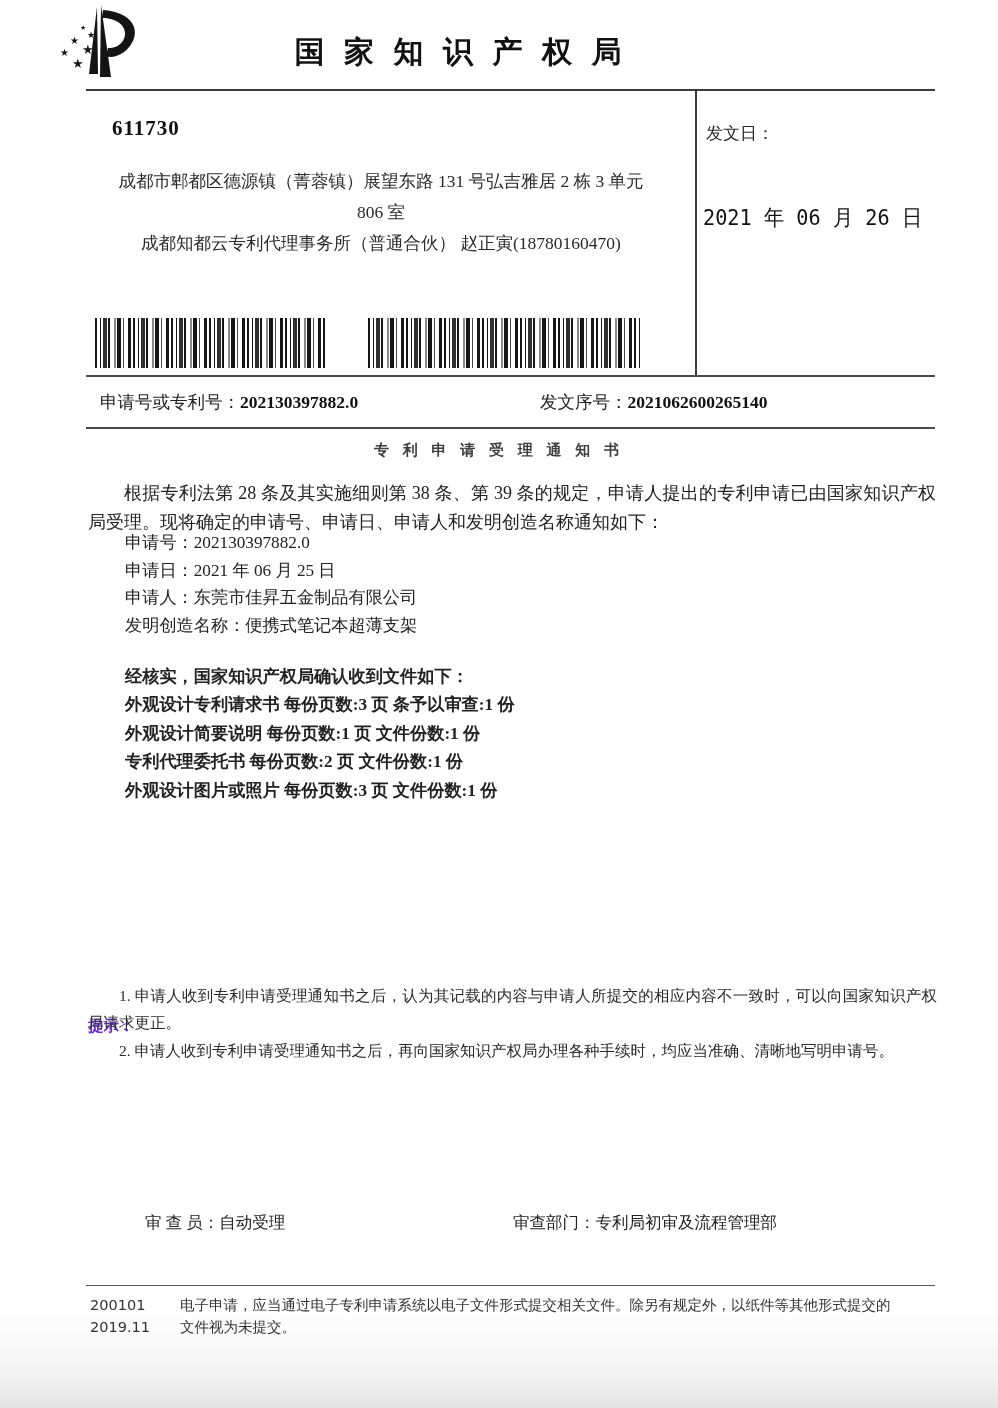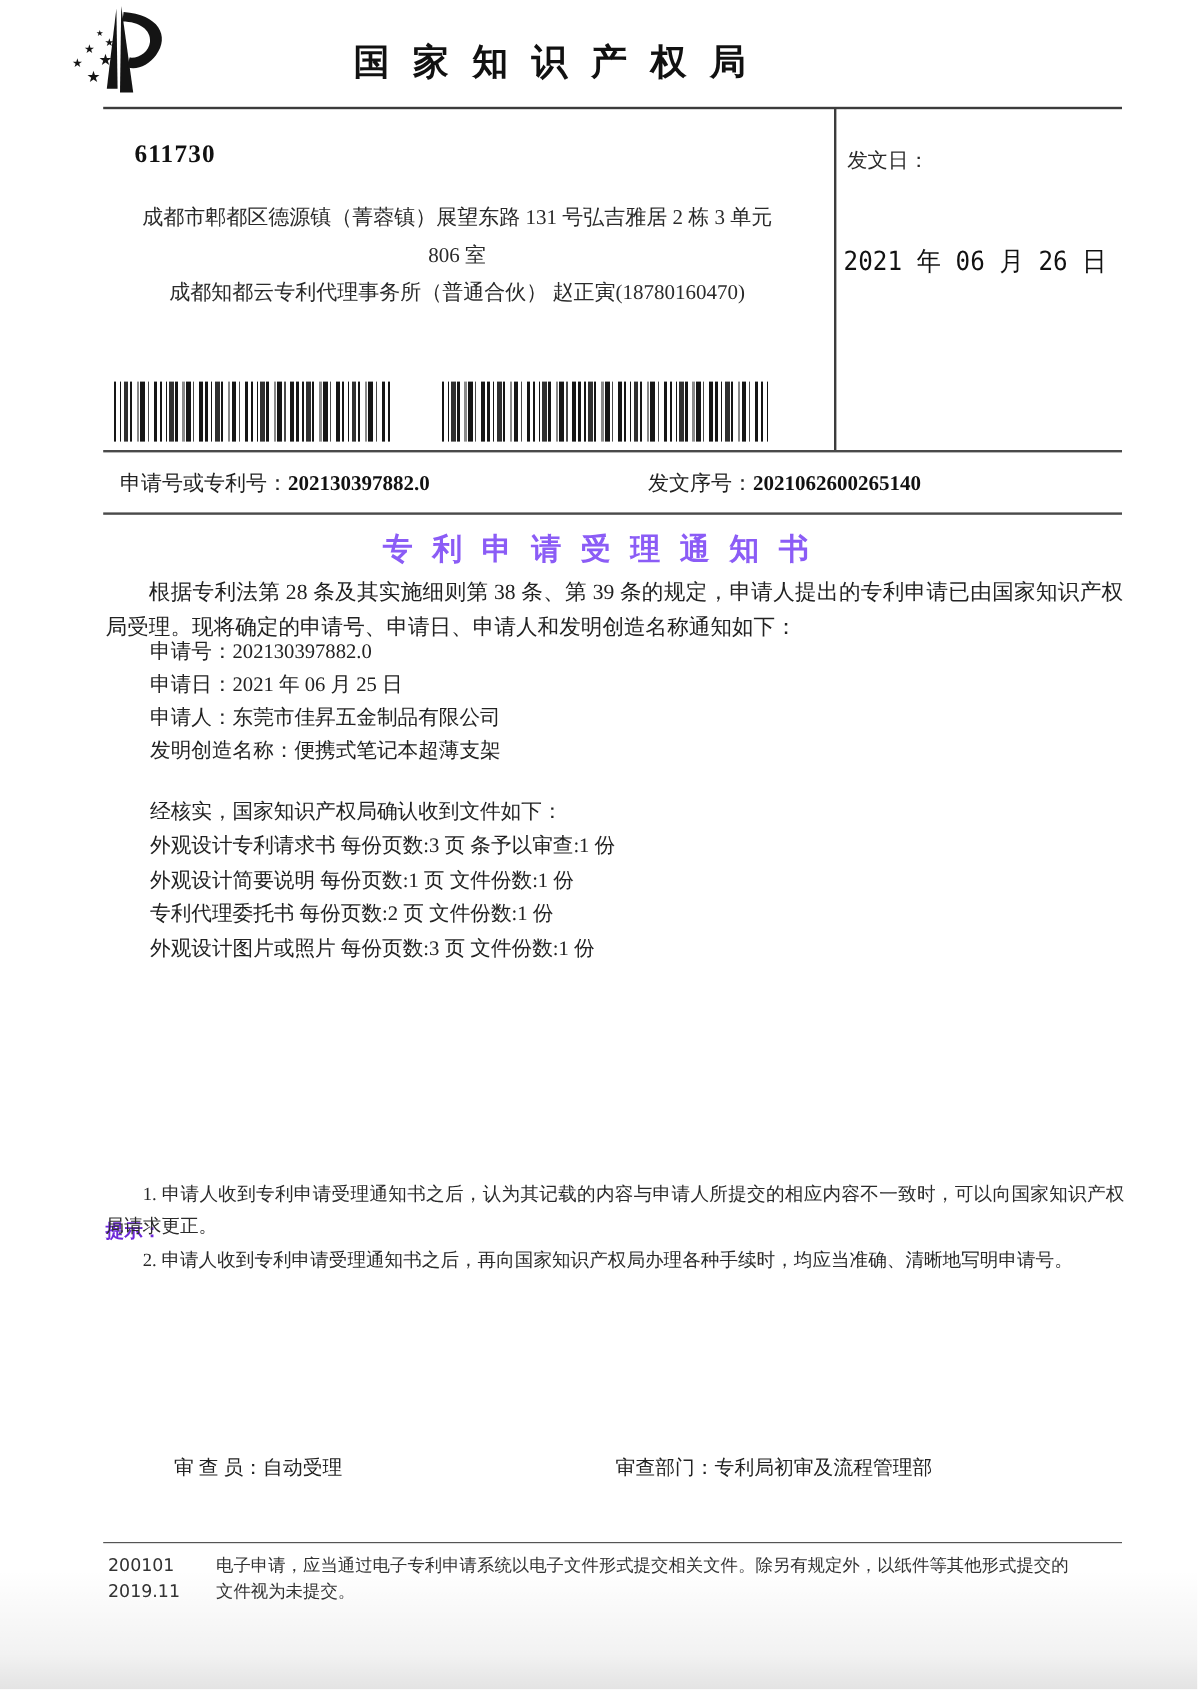--- a/index.html
+++ b/index.html
@@ -54,29 +54,29 @@
     transform:scaleX(0.92);transform-origin:left center;letter-spacing:0;
   }
 
   .numbers-row{top:390px;left:0;width:998px;font-size:17.5px;color:#222;}
   .num-left{position:absolute;left:100px;top:0;}
   .num-right{position:absolute;left:540px;top:0;}
   .num-val{font-weight:bold;color:#111;}
 
   .notice-title{
     top:441px;left:0;width:998px;text-align:center;margin:0;
-    font-size:25px;font-weight:bold;letter-spacing:5px;color:#8b5cf6;
+    font-size:15px;font-weight:bold;letter-spacing:5px;color:#404040;
   }
 
   .intro{top:479px;left:88px;width:848px;font-size:18px;line-height:28.5px;
     text-indent:2em;text-align:justify;margin:0;color:#222;}
   .fields{top:529px;left:125px;width:740px;font-size:17.2px;line-height:27.6px;color:#222;}
   .fields p{margin:0;}
   .received{top:663px;left:125px;width:740px;font-size:17.2px;line-height:28.4px;color:#222;}
-  .received p{margin:0;}
+  .received p{margin:0;font-weight:bold;}
 
   .tips-label{top:1016px;left:88px;font-size:15.5px;color:#6d28d9;font-weight:bold;}
   .tips{top:982px;left:88px;width:849px;font-size:15.5px;line-height:27.4px;color:#2a2a2a;text-align:justify;}
   .tips p{margin:0;text-indent:2em;}
 
   .signoff{top:1212px;left:0;width:998px;font-size:16.5px;color:#222;}
   .examiner{position:absolute;left:145px;top:0;}
   .department{position:absolute;left:513px;top:0;}
 
   .footer{font-family:"DejaVu Sans","Liberation Sans",sans-serif;font-size:14.5px;color:#333;}

